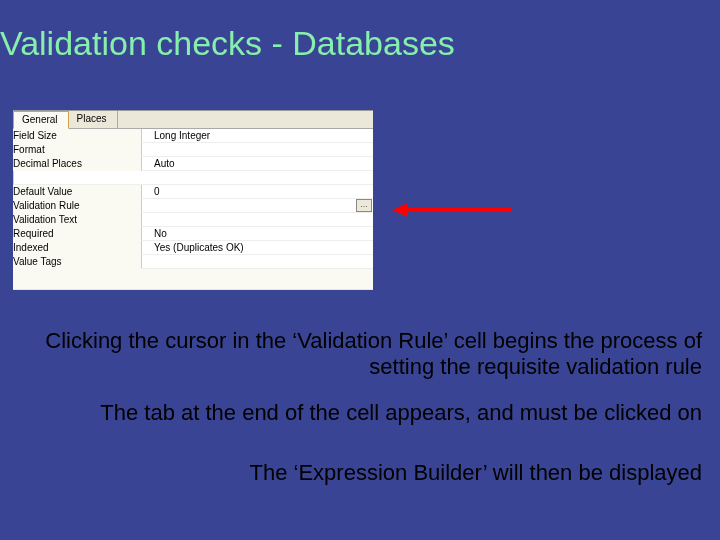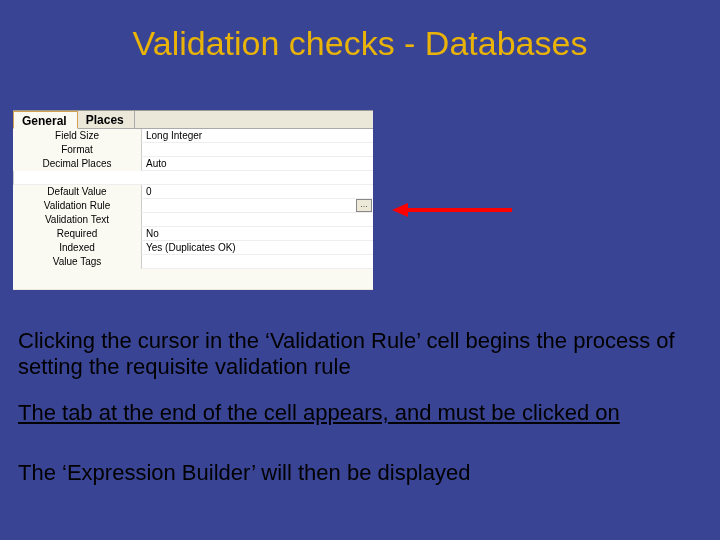--- a/index.html
+++ b/index.html
@@ -5,24 +5,23 @@
   * { box-sizing: border-box; margin: 0; padding: 0; }
   body {
     width: 720px;
     height: 540px;
     background: #3a4494;
     font-family: Arial, Helvetica, sans-serif;
     position: relative;
     overflow: hidden;
   }
   .slide-title {
-    color: #eab308;
+    color: #86efac;
     font-size: 34px;
     font-weight: normal;
-    text-align: center;
     padding: 24px 0 18px 0;
   }
   .panel {
     position: absolute;
     left: 13px;
     top: 110px;
     width: 360px;
     height: 180px;
     background: #ebe8da;
     border-top: 1px solid #999;
@@ -30,26 +29,25 @@
     font-size: 10px;
     color: #000;
   }
   .tabs {
     display: flex;
     height: 18px;
     background: #ebe8da;
   }
   .tab {
     padding: 2px 10px 2px 8px;
-    font-size: 12px;
+    font-size: 10px;
     border-right: 1px solid #aaa;
     border-bottom: 1px solid #aaa;
     background: #ebe8da;
     cursor: pointer;
-    font-weight: bold;
   }
   .tab.active {
     background: #fbfaf2;
     border-bottom: 1px solid #fbfaf2;
     border-top: 1px solid #d4a24f;
     border-left: 1px solid #d4a24f;
     border-right: 1px solid #d4a24f;
   }
   .tab-filler {
     flex: 1;
@@ -63,27 +61,26 @@
   .prop-row {
     display: flex;
     height: 14px;
     line-height: 14px;
     font-size: 10px;
   }
   .prop-label {
     width: 128px;
     padding-left: 0;
     white-space: nowrap;
-    text-align: center;
   }
   .prop-value {
     flex: 1;
     border-left: 1px solid #ccc;
     border-bottom: 1px solid #eee;
-    padding-left: 4px;
+    padding-left: 12px;
     background: #fff;
     position: relative;
   }
   .prop-value.empty { color: transparent; }
   .builder-btn {
     position: absolute;
     right: 1px;
     top: 0px;
     width: 16px;
     height: 13px;
@@ -119,23 +116,24 @@
     border-top: 7px solid transparent;
     border-bottom: 7px solid transparent;
   }
   .body-text {
     position: absolute;
     left: 18px;
     color: #000;
     font-size: 22px;
     line-height: 1.2;
     width: 684px;
+    text-align: right;
   }
   .p1 { top: 328px; }
-  .p2 { top: 400px; text-decoration: underline; }
+  .p2 { top: 400px; }
   .p3 { top: 460px; }
 </style>
 </head>
 <body>
 
 <h1 class="slide-title">Validation checks - Databases</h1>
 
 <div class="panel">
   <div class="tabs">
     <div class="tab active">General</div>

